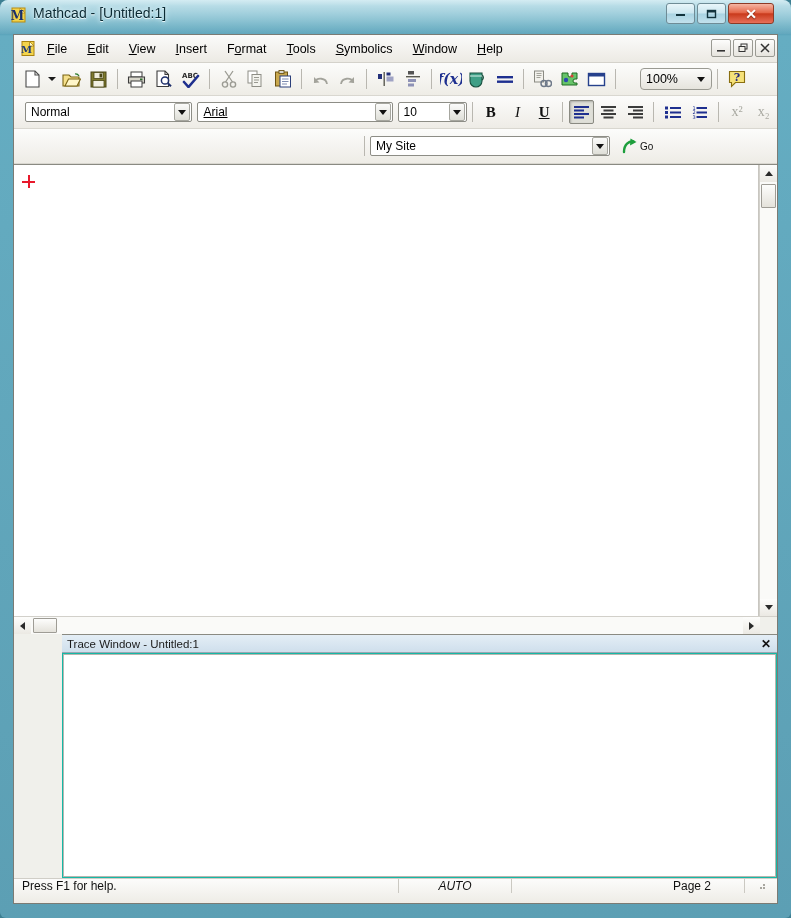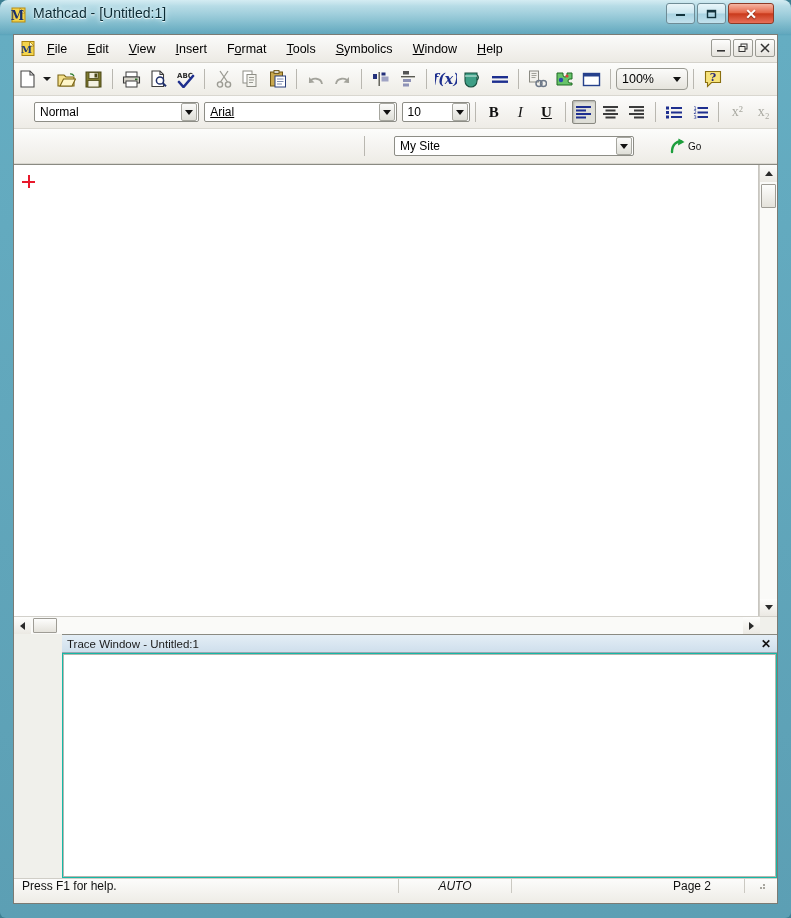--- a/index.html
+++ b/index.html
@@ -86,23 +86,23 @@
   #mdi-min{right:46px;}
   #mdi-res{right:24px;}
   #mdi-cls{right:2px;}
 
   
   .toolbar{
     background:linear-gradient(to bottom,#fcfcfb,#eeece6);
     border-bottom:1px solid #d9d7d0;
     display:flex;align-items:center;position:relative;
   }
-  #toolbar-standard{height:32px;flex:0 0 32px;}
-  #toolbar-format{height:32px;flex:0 0 32px;padding-left:17px;}
-  #toolbar-web{height:34px;flex:0 0 34px;gap:24px;}
+  #toolbar-standard{height:32px;flex:0 0 32px;padding-left:5px;}
+  #toolbar-format{height:32px;flex:0 0 32px;padding-left:8px;}
+  #toolbar-web{height:34px;flex:0 0 34px;}
   .tb-btn{
     width:25px;height:24px;margin:0 1px;
     display:flex;align-items:center;justify-content:center;
     border:1px solid transparent;border-radius:2px;box-sizing:border-box;
   }
   .tb-btn.pressed{
     background:#dfdfd8;border:1px solid #8a8a82;
     box-shadow:inset 1px 1px 2px rgba(0,0,0,.22);
   }
   .tb-sep{width:1px;height:20px;margin:0 5px;background:#b9b7b0;}
@@ -139,20 +139,21 @@
     border-top:5px solid #111;display:block;
   }
   #combo-style{width:170px;margin-left:3px;}
   #combo-font{width:198px;margin-left:5px;text-decoration:underline;}
   #combo-size{width:70px;margin-left:5px;}
   #combo-site{width:240px;}
   #combo-zoom{
     width:72px;height:22px;border-radius:4px;
     background:linear-gradient(to bottom,#fbfbfa,#e6e4dd);
     border:1px solid #9a9a92;
+    margin-left:19px;
   }
   #combo-zoom .cval{font-size:12.5px;}
   #combo-zoom .cbtn{background:none;border:none;width:18px;}
 
   
   #docwrap{
     flex:1 1 auto;position:relative;background:#fff;
     border-top:1px solid #8a8a82;
     display:flex;flex-direction:column;min-height:0;
   }

